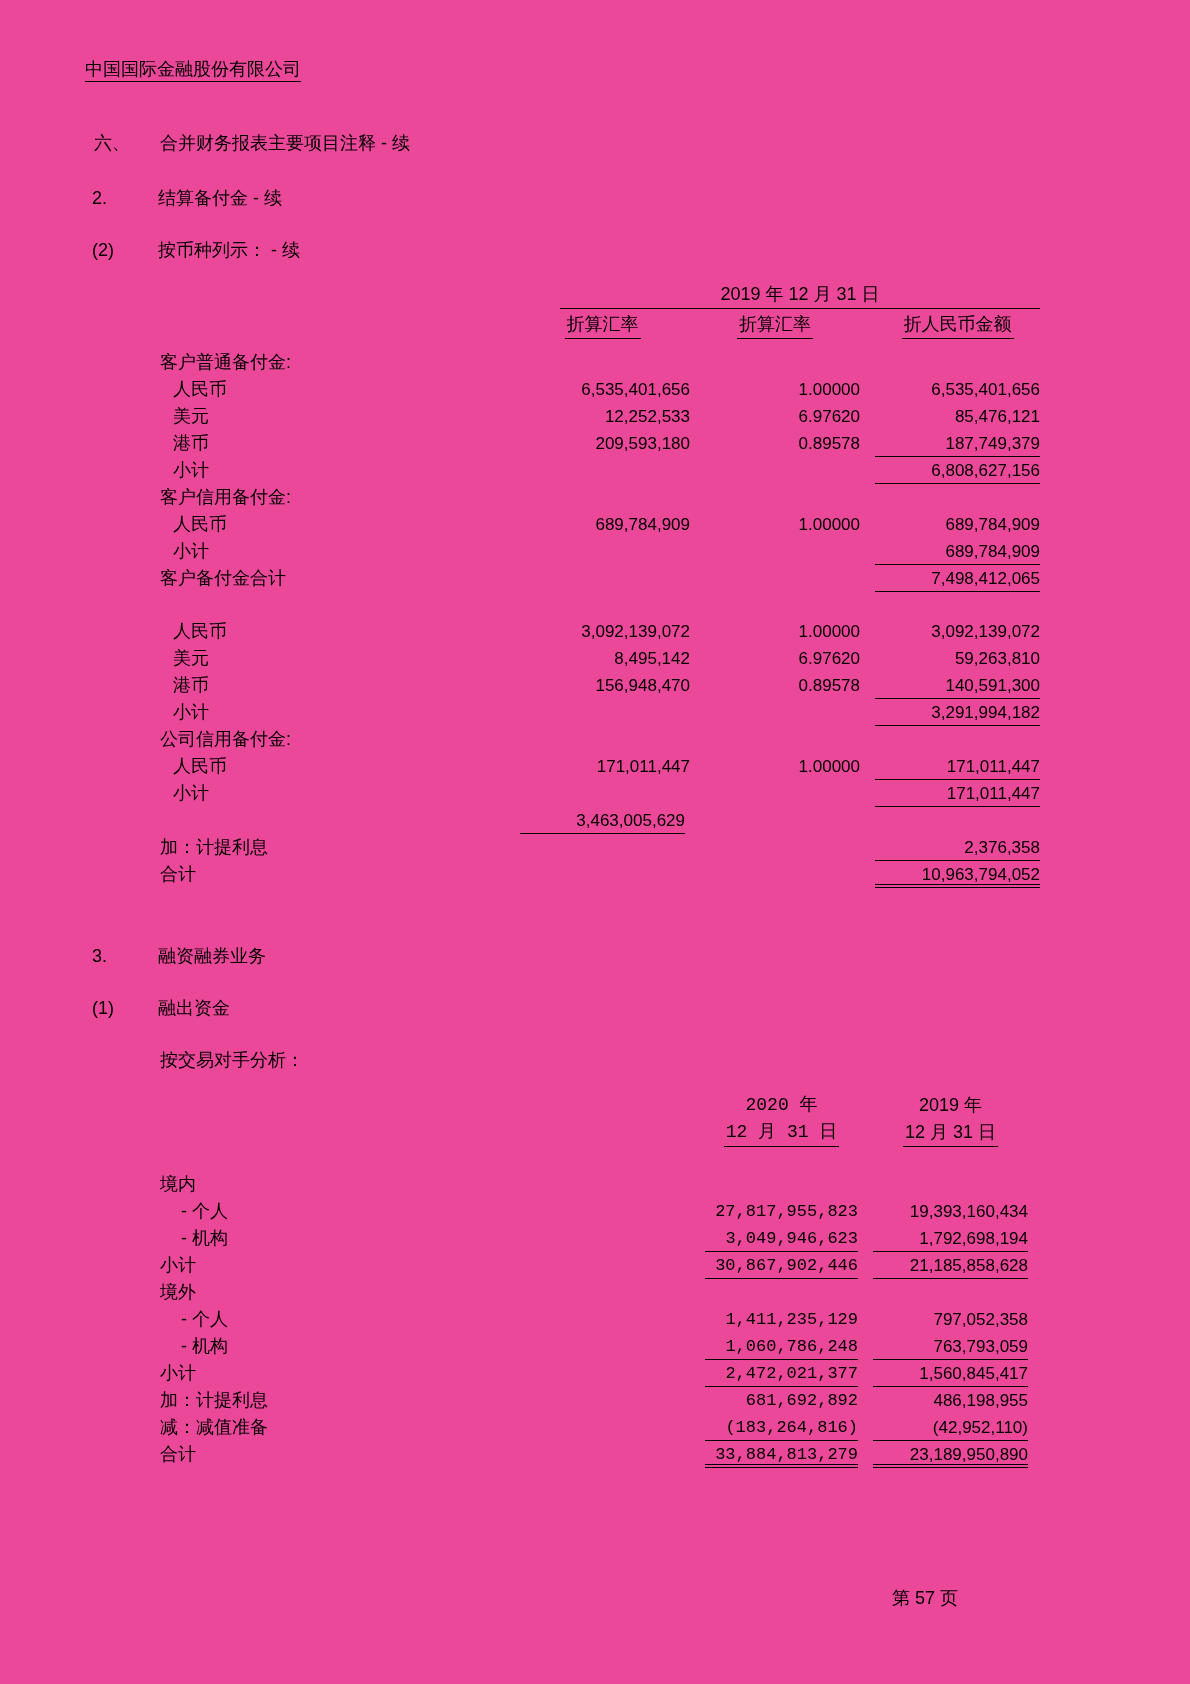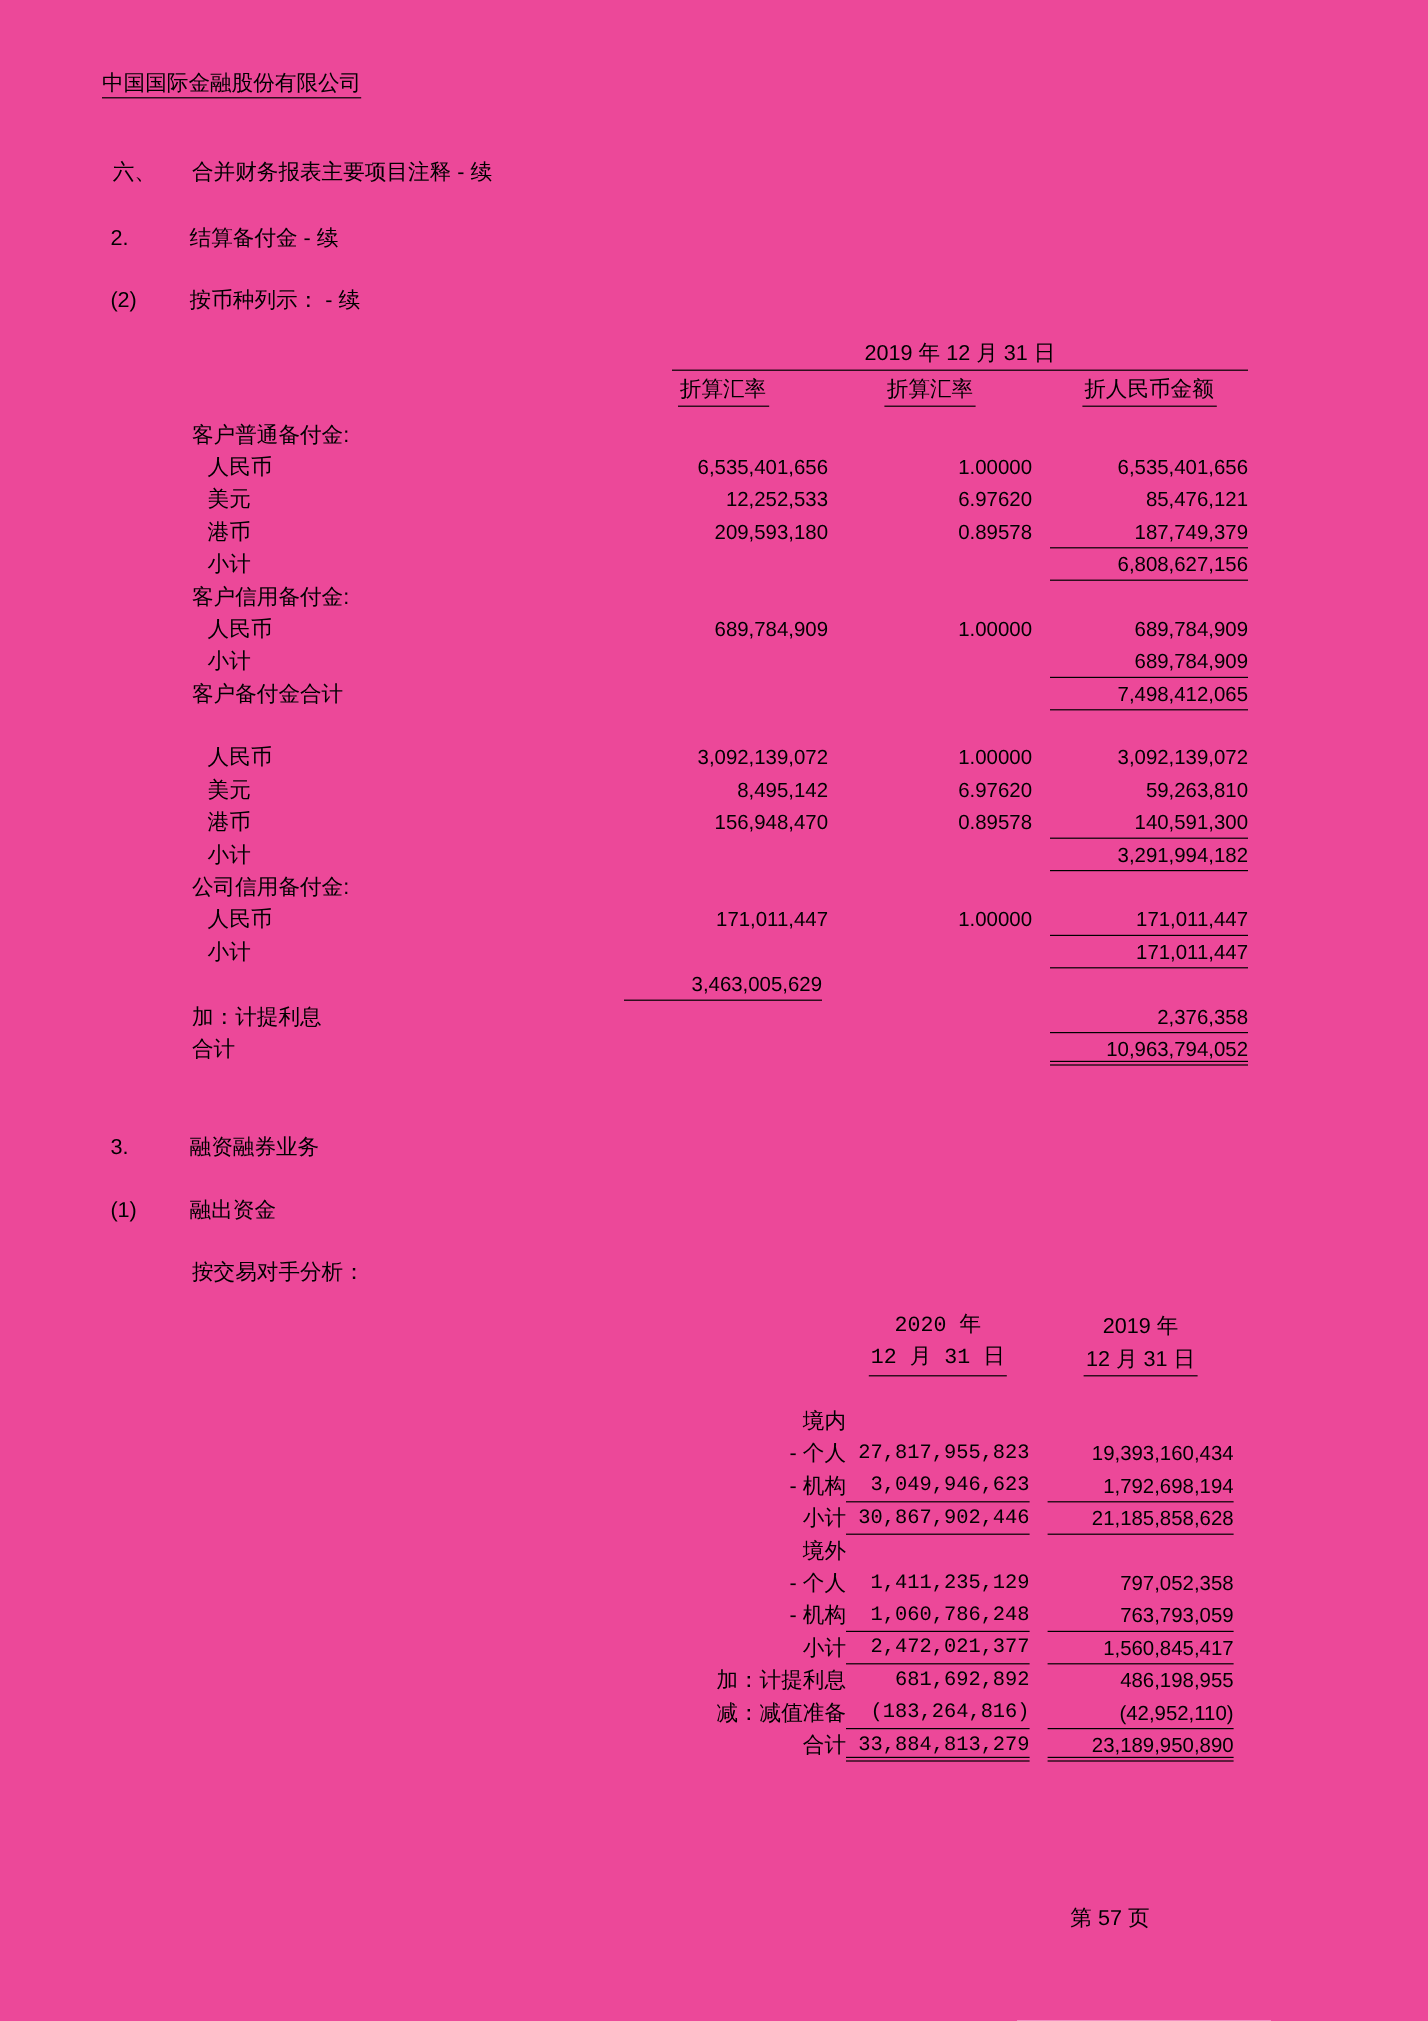--- a/index.html
+++ b/index.html
@@ -35,21 +35,21 @@
   .t2-heads .yr{height:27px;line-height:27px;}
 
   .trow{display:flex;height:27px;line-height:27px;}
   .cell{box-sizing:border-box;white-space:nowrap;}
   .num{text-align:right;font-size:17px;font-family:"Liberation Sans","DejaVu Sans",sans-serif;}
   .t1 .label{width:355px;}
   .t1 .orig{width:175px;}
   .t1 .rate{width:170px;}
   .t1 .cny{width:165px;margin-left:15px;}
   .t1 .label.ind{padding-left:13px;}
-  .t2 .label{width:545px;text-align:right;}
+  .t2 .label{width:545px;}
   .t2 .v2020{width:153px;font-family:Liberation Mono, monospace;}
   .t2 .v2019{width:155px;margin-left:15px;}
   .t2 .label.ind{padding-left:21px;}
   .u{border-bottom:1.5px solid #000;}
   .uu{border-bottom:4px double #000;}
   .spacer-row{height:26px;}
 
   .footer{position:absolute;left:16px;top:1586px;width:942px;text-align:right;}
 </style>
 </head>

